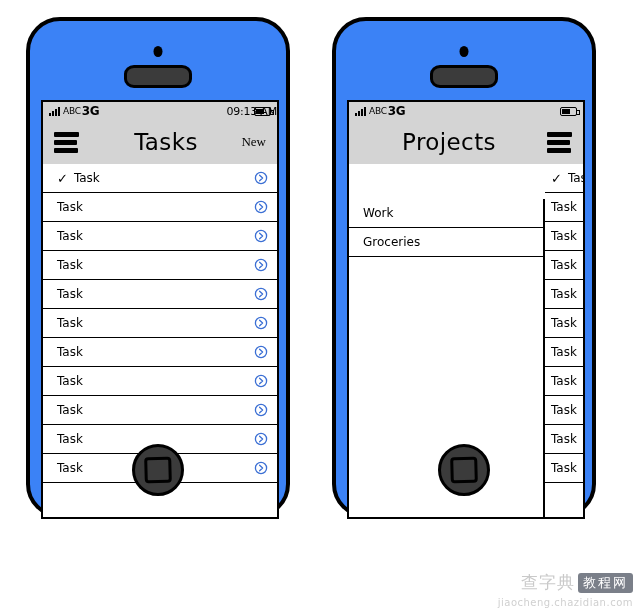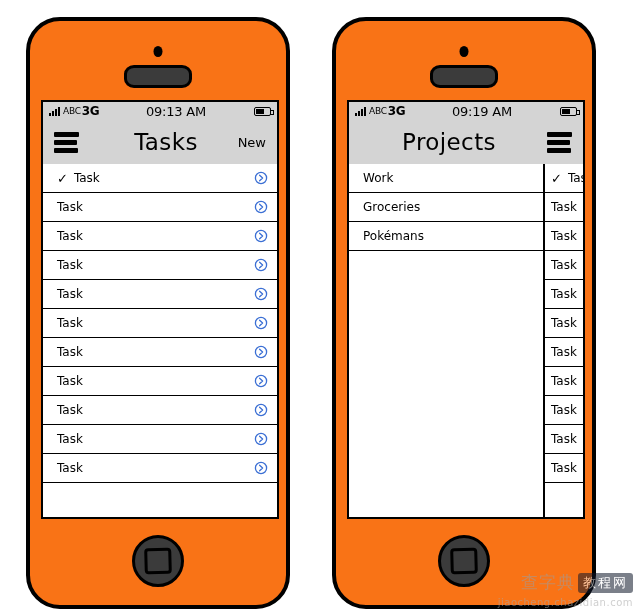--- a/index.html
+++ b/index.html
@@ -12,23 +12,23 @@
     height: 612px;
     position: relative;
     overflow: hidden;
     font-family: "DejaVu Sans", sans-serif;
   }
 
   
   .phone {
     position: absolute;
     width: 264px;
-    height: 592px;
+    height: 501px;
     top: 17px;
-    background: #f97316;
+    background: #3b82f6;
     border: 4px solid #000000;
     border-radius: 34px;
     box-sizing: border-box;
   }
   #phone-left  { left: 26px; }
   #phone-right { left: 332px; }
 
   .camera-dot {
     position: absolute;
     top: 25px;
@@ -120,22 +120,22 @@
   .network {
     font-size: 12px;
     color: #000;
     font-weight: 600;
     margin-left: 1px;
     letter-spacing: -0.5px;
   }
   .clock {
     position: absolute;
     left: 0; right: 0;
-    text-align: center;
-    font-size: 13px;
+    text-align: right;
+    font-size: 11px;
     color: #000;
     letter-spacing: -0.2px;
     margin-left: 32px;
   }
   .battery {
     margin-left: auto;
     position: relative;
     width: 17px;
     height: 9px;
     border: 1.5px solid #000;
@@ -199,20 +199,21 @@
   .hamburger span:nth-child(1) { width: 25px; }
   .hamburger span:nth-child(2) { width: 23px; }
   .hamburger span:nth-child(3) { width: 24px; }
   .nav-action {
     position: relative;
     z-index: 2;
     margin-left: auto;
     font-size: 13px;
     color: #000;
     cursor: pointer;
+    font-family: Liberation Serif, serif;
   }
 
   
   .list {
     background: #fff;
     height: calc(100% - 62px);
     overflow: hidden;
   }
   .list-row {
     position: relative;
@@ -248,20 +249,21 @@
   .split {
     display: flex;
     height: calc(100% - 62px);
   }
   .panel-projects {
     width: 196px;
     flex: 0 0 196px;
     background: #fff;
     border-right: 2px solid #000;
     box-sizing: border-box;
+    margin-top: 35px;
   }
   .panel-tasks {
     flex: 1;
     background: #fff;
     overflow: hidden;
   }
   .panel-tasks .list-row {
     padding-left: 6px;
     padding-right: 0;
   }
@@ -464,21 +466,20 @@
 
     <div class="statusbar">
       <div class="signal-bars">
         <i></i>
           <i></i>
           <i></i>
           <i></i>
       </div>
       <span class="carrier">ABC</span>
       <span class="network">3G</span>
-      <span class="clock">09:19 AM</span>
       <div class="battery">
         <div class="battery-fill"></div>
       </div>
     </div>
 
     <div class="navbar">
       <div class="nav-title right-aligned-title">Projects</div>
       <div class="hamburger" style="margin-left:auto">
         <span></span>
           <span></span>
@@ -488,24 +489,20 @@
 
     <div class="split">
       <div class="panel-projects" id="project-list">
           <div class="list-row">
             <span class="check hidden">✓</span>
             <span class="row-label">Work</span>
           </div>
           <div class="list-row">
             <span class="check hidden">✓</span>
             <span class="row-label">Groceries</span>
-          </div>
-          <div class="list-row">
-            <span class="check hidden">✓</span>
-            <span class="row-label">Pokémans</span>
           </div>
         </div>
       <div class="panel-tasks" id="right-task-list">
           <div class="list-row">
             <span class="check">✓</span>
             <span class="row-label">Task</span>
           </div>
           <div class="list-row">
             <span class="check hidden">✓</span>
             <span class="row-label">Task</span>

